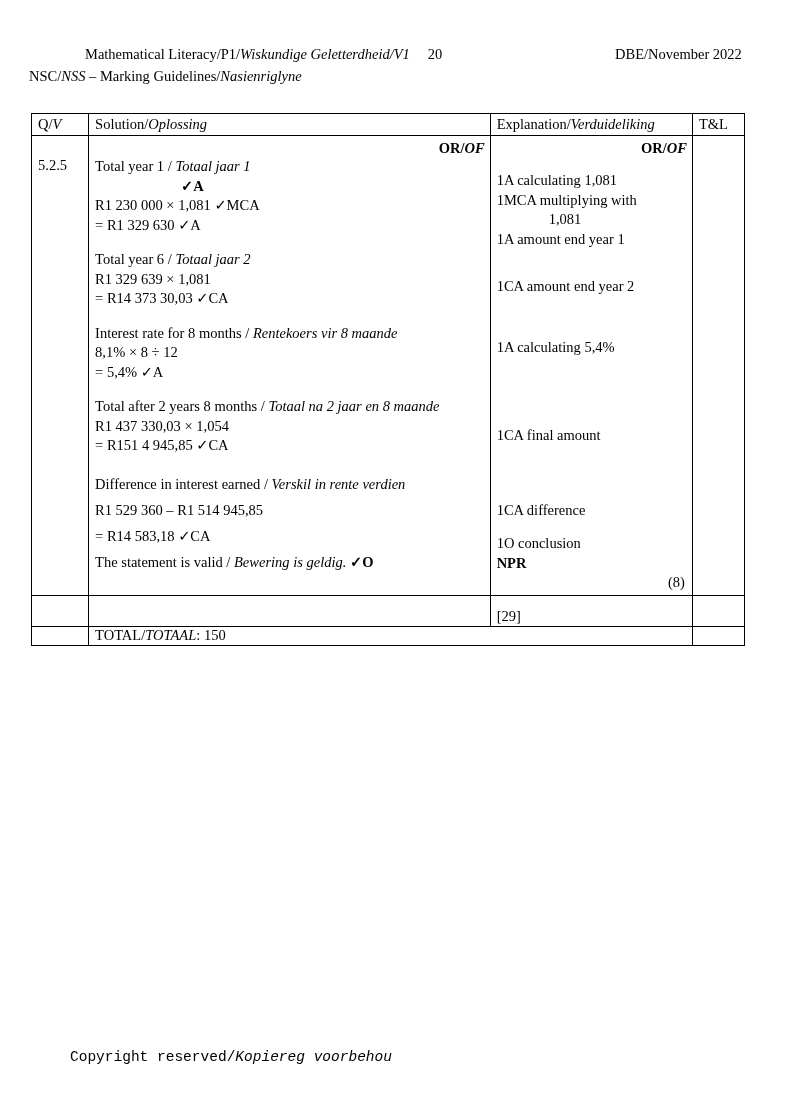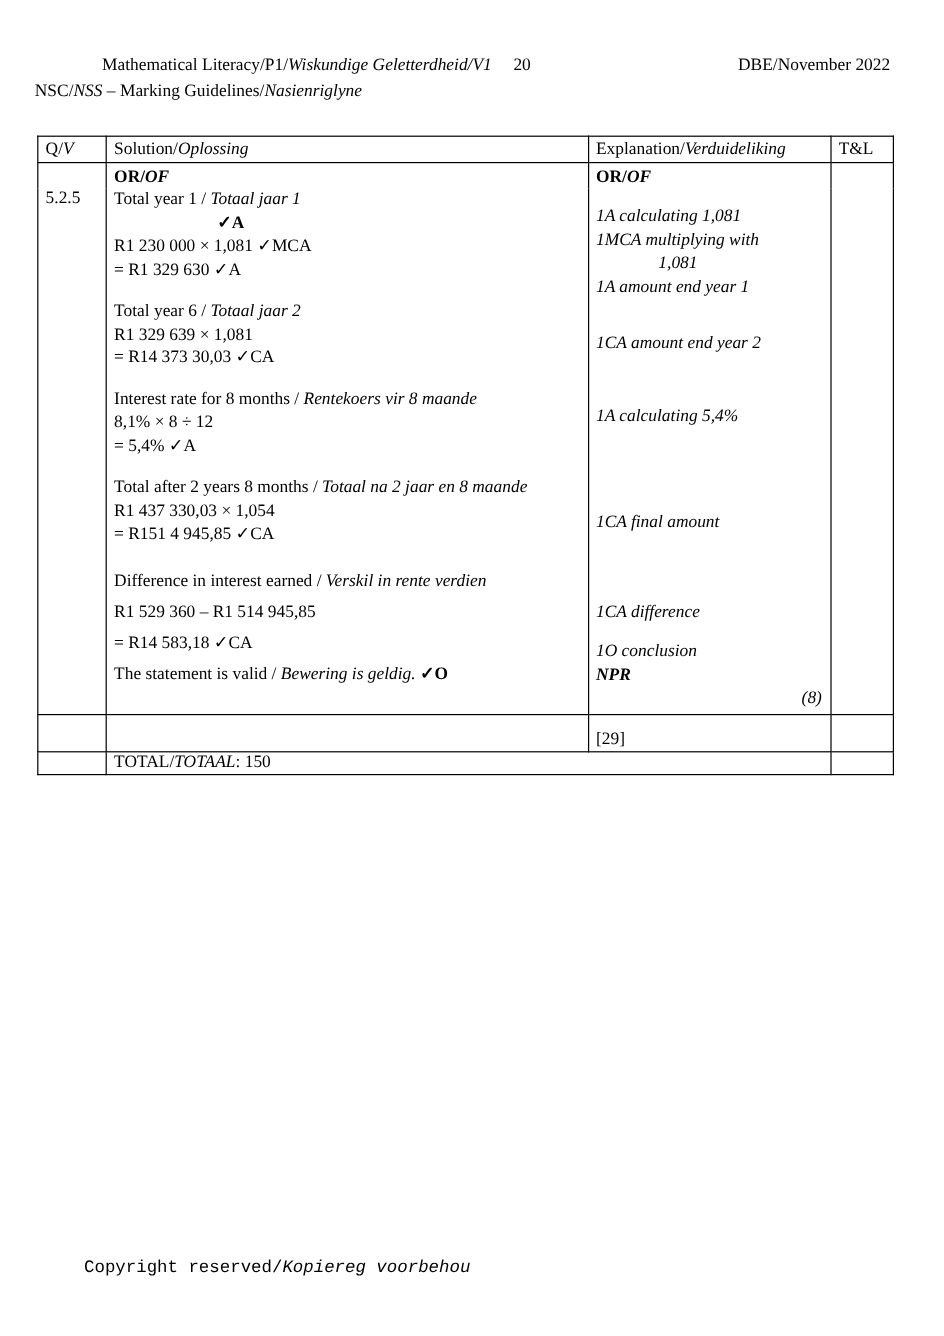--- a/index.html
+++ b/index.html
@@ -74,33 +74,33 @@
     text-align: left;
   }
   .col-qv    { width: 57px; }
   .col-sol   { width: 401px; }
   .col-exp   { width: 202px; }
   .col-tl    { width: 52px; }
 
   thead td { font-weight: bold; font-size: 14.5px; padding-top: 3px; padding-bottom: 3px; }
   .right  { text-align: right; }
 
-  .or-row td { text-align: left; font-weight: bold; border-bottom: none; padding-top: 4px; padding-bottom: 0; }
+  .or-row td { text-align: right; font-weight: bold; border-bottom: none; padding-top: 4px; padding-bottom: 0; }
 
   .body-row td { border-top: none; padding-top: 0; }
 
   
   .sol-block { line-height: 19.5px; }
   .sol-block .gap { height: 15px; }
   .sol-block .indent-tick { padding-left: 86px; }
   .tick { font-weight: bold; letter-spacing: 0; }
   .sol-block .wide-line { line-height: 26px; }
 
   
-  .exp-block { line-height: 19.5px; font-style: italic; }
+  .exp-block { line-height: 19.5px; }
   .exp-block .gap-s { height: 14px; }
   .exp-block .gap-m { height: 28px; }
   .exp-block .gap-l { height: 41px; }
   .exp-indent { padding-left: 52px; }
   .marks-right { text-align: right; padding-right: 2px; }
 
   .qv-cell { padding-top: 0; }
 
   
   .sub-row td { height: 17px; padding-top: 12px; padding-bottom: 1px; }

